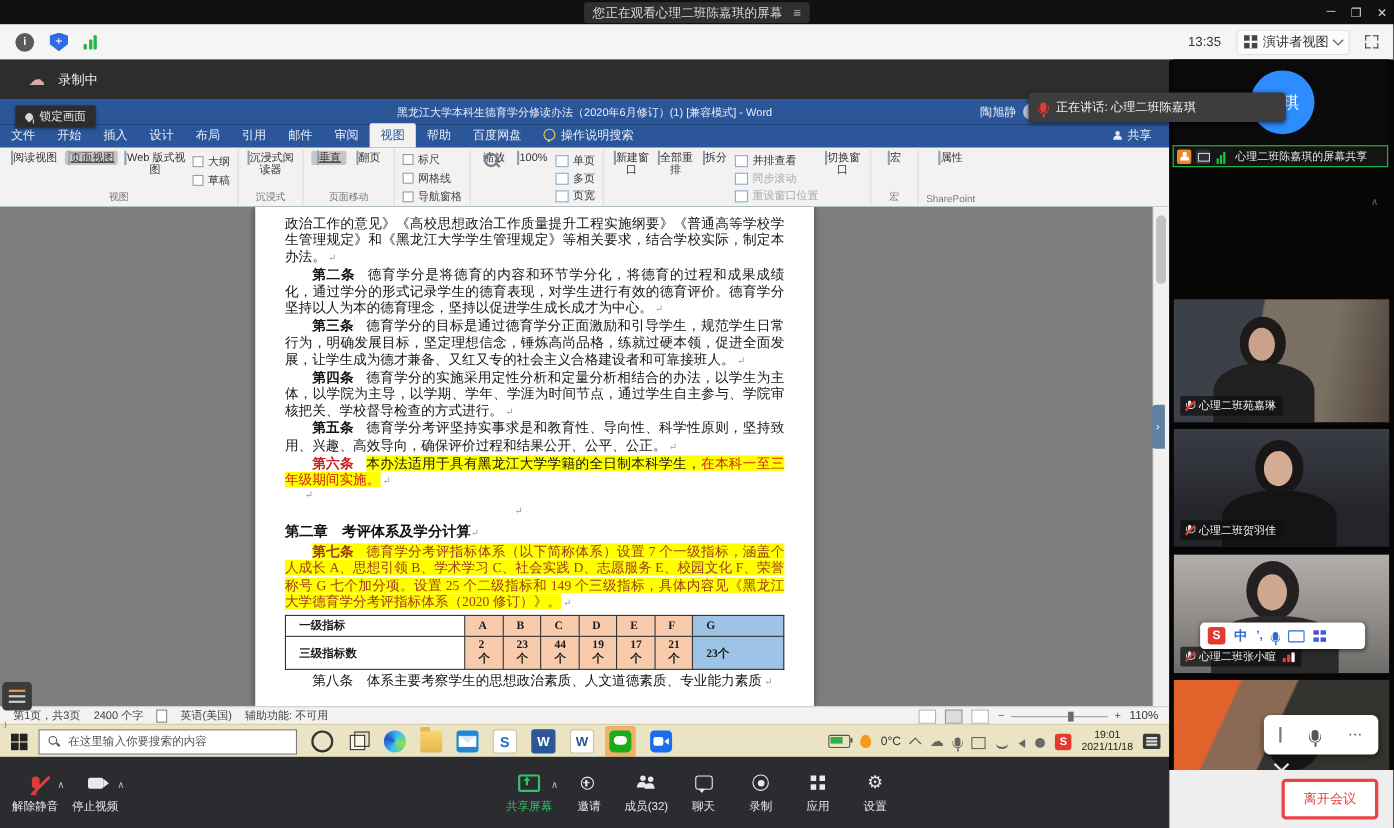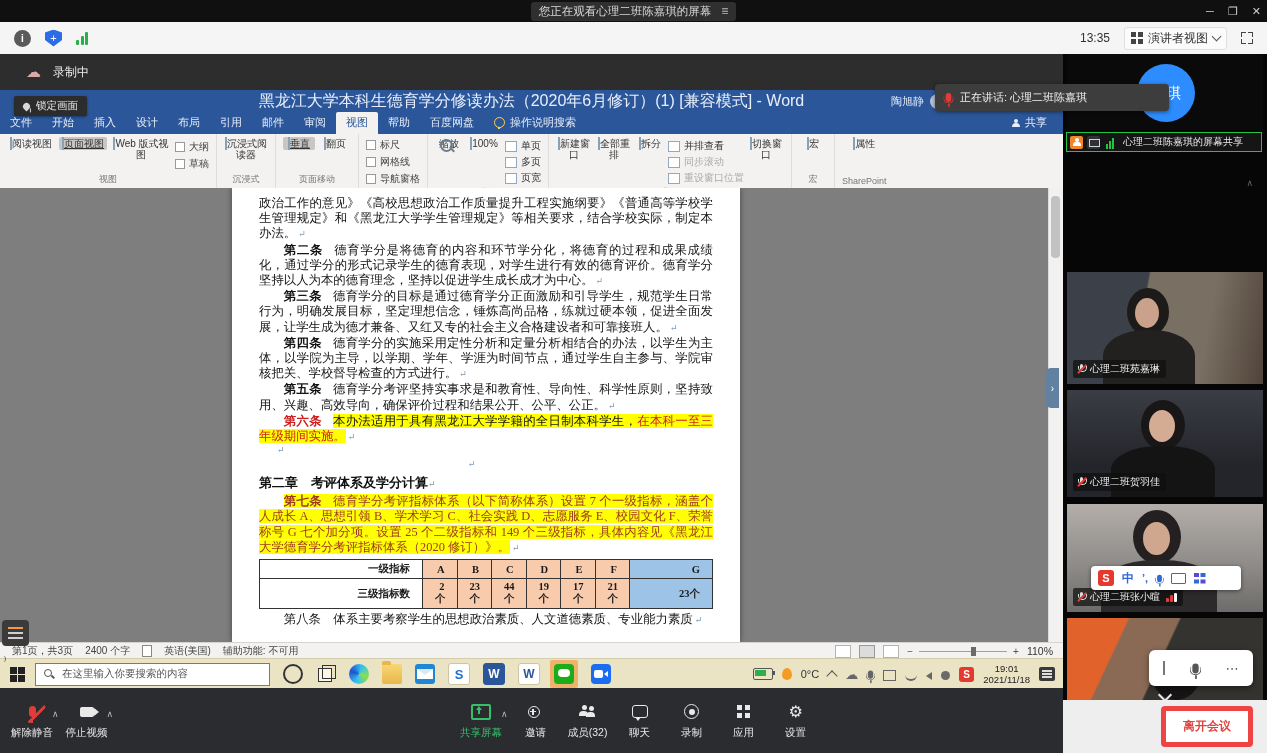--- a/index.html
+++ b/index.html
@@ -34,21 +34,21 @@
   .fs-ic i:nth-child(3){left:0;bottom:0;border-right:none;border-top:none;}
   .fs-ic i:nth-child(4){right:0;bottom:0;border-left:none;border-top:none;}
 
   
   #rec-bar{left:0;top:54px;width:1063px;height:36px;background:#2d2d2d;display:flex;align-items:center;color:#fff;}
   #cloud-ic{font-size:15px;color:#dda8a8;margin-left:26px;}
   #rec-label{font-size:12px;margin-left:12px;color:#eee;}
 
   
   #word-title{left:0;top:90px;width:1063px;height:23px;background:#2b579a;display:flex;align-items:center;justify-content:center;}
-  #doc-title{color:#e8eefb;font-size:16px;white-space:nowrap;}
+  #doc-title{color:#e8eefb;font-size:10px;white-space:nowrap;}
   #word-user{position:absolute;right:118px;top:0;height:23px;display:flex;align-items:center;gap:6px;color:#dfe8f7;font-size:11px;}
   #word-avatar{width:15px;height:15px;border-radius:50%;background:#b8c4d8;}
 
   
   #lock-tip{left:14px;top:96px;height:20px;background:#2c2c2c;border-radius:2px;color:#e8e8e8;font-size:10.5px;display:flex;align-items:center;gap:6px;padding:0 9px;z-index:30;box-shadow:0 1px 3px rgba(0,0,0,.4);}
   .pin-ic{width:7px;height:7px;background:#d8d8d8;border-radius:50% 50% 50% 0;transform:rotate(-45deg);position:relative;}
   .pin-ic::after{content:"";position:absolute;left:3px;top:7px;width:1px;height:4px;background:#d8d8d8;transform:rotate(45deg);}
   #speak-toast{left:935px;top:84px;width:214px;height:27px;background:#3d3d3d;border-radius:4px;display:flex;align-items:center;gap:8px;padding:0 10px;z-index:40;color:#f0f0f0;font-size:11px;box-shadow:0 1px 4px rgba(0,0,0,.5);}
 
   
@@ -97,21 +97,21 @@
   .hl{background:#ffff00;}
   .p7c{color:#9e3a22;}
   .chapter{margin:1px 0;font-size:13px;line-height:17px;text-align:left;font-weight:bold;color:#111;}
   .chapter::after{content:"↵";color:#7f9db9;font-size:9px;font-weight:normal;}
   .blankline{height:14px;position:relative;}
   .blankline::after{content:"↵";color:#7f9db9;font-size:9px;position:absolute;}
   .blankline.b1::after{left:2em;}
   .blankline.b2::after{left:46%;}
   #doc-table{border-collapse:collapse;margin-top:3px;width:100%;table-layout:fixed;
              font-family:"Liberation Serif","DejaVu Serif",serif;}
-  #doc-table td{border:1px solid #333;text-align:right;font-size:10.5px;font-weight:bold;color:#1a1a1a;padding:2px 12px;}
+  #doc-table td{border:1px solid #333;text-align:left;font-size:10.5px;font-weight:bold;color:#1a1a1a;padding:2px 12px;}
   #doc-table .c0{width:138px;background:#fff;}
   #doc-table .peach{background:#f8cbad;}
   #doc-table .gcol{background:#9dc3e6;width:58px;}
   #doc-table .two{line-height:12px;}
   
   #doc-scroll{left:1048px;top:188px;width:14px;height:454px;background:#f2f1f0;border-left:1px solid #dcdcdc;}
   #doc-thumb{position:absolute;left:2px;top:8px;width:9px;height:62px;background:#c2c2c2;border-radius:4px;}
   #side-tab{left:1046px;top:368px;width:13px;height:40px;background:#62809f;border-radius:5px 0 0 5px;color:#fff;display:flex;align-items:center;justify-content:center;font-size:10px;z-index:6;}
   
   #cursor{left:322px;top:287px;width:11px;height:16px;background:#fff;clip-path:polygon(0 0,100% 62%,58% 66%,78% 100%,62% 100%,44% 70%,0 88%);filter:drop-shadow(0 0 1px #000);z-index:50;}
@@ -272,21 +272,21 @@
   .ime-grid::before{content:"";position:absolute;left:0;top:0;width:4.5px;height:4.5px;background:#5b48d8;box-shadow:6.5px 0 0 #2f6bd8,0 6.5px 0 #2f6bd8,6.5px 6.5px 0 #5b48d8;}
   
   #mini-toolbar{position:absolute;left:82px;top:32px;width:104px;height:36px;background:#fff;border-radius:6px;box-shadow:0 2px 6px rgba(0,0,0,.45);display:flex;align-items:center;justify-content:space-around;z-index:7;color:#555;}
   #mini-toolbar .ibar{width:2px;height:14px;background:#777;}
   #mini-toolbar .i-mic{color:#555;transform:scale(.9);}
   #mini-toolbar .dots{font-size:13px;letter-spacing:1px;color:#555;}
   #scroll-more{position:absolute;left:88px;top:72px;width:20px;height:10px;z-index:8;}
   #scroll-more::after{content:"";position:absolute;left:5px;top:0;width:8px;height:8px;border-right:2px solid #e8e8e8;border-bottom:2px solid #e8e8e8;transform:rotate(45deg);}
   
   #sb-footer{position:absolute;left:0;top:646px;width:204px;height:53px;background:#efeeef;display:flex;align-items:center;justify-content:flex-end;}
-  #leave-btn{border:5px solid #ef4444;color:#e0443e;background:#fff;border-radius:4px;font-size:12px;padding:7px 17px;margin-right:14px;font-weight:bold;}
+  #leave-btn{border:3px solid #ef4444;color:#e0443e;background:#fff;border-radius:4px;font-size:12px;padding:7px 17px;margin-right:14px;}
 </style>
 </head>
 <body>
 
 <div id="app">
 
   <div class="abs" id="top-banner">
     <div id="watch-pill">
       <span>您正在观看心理二班陈嘉琪的屏幕</span>
       <span class="menu-g">≡</span>

